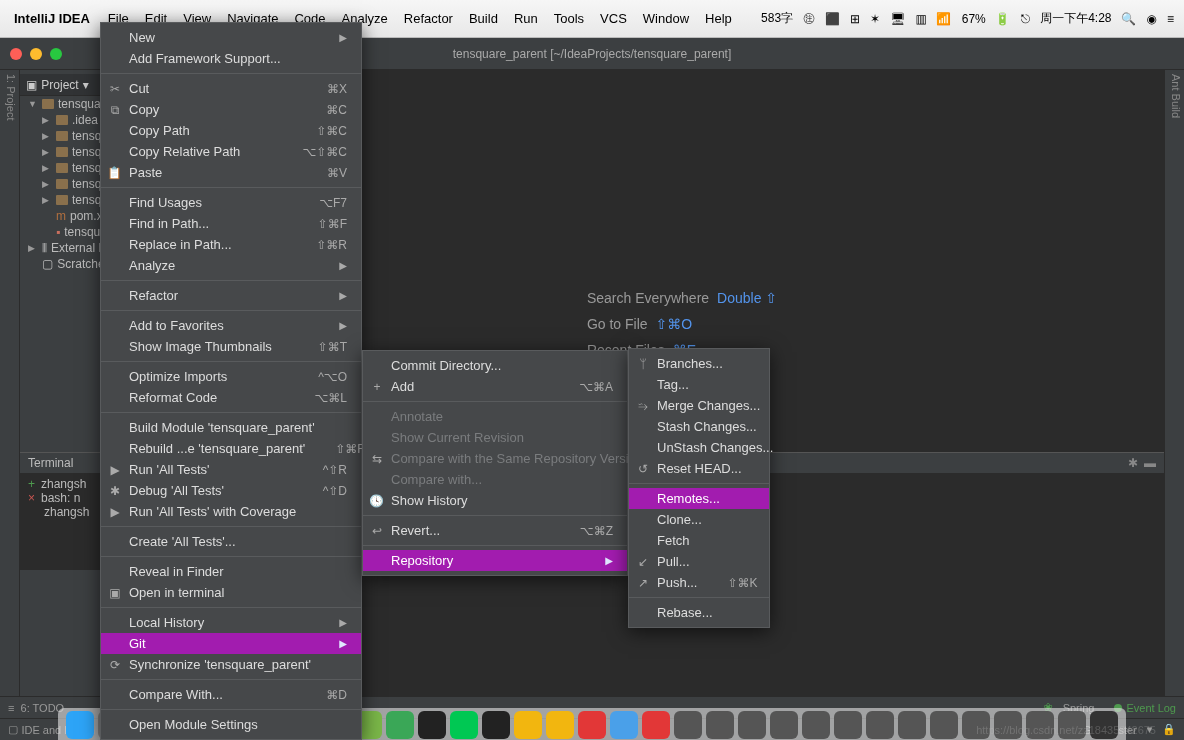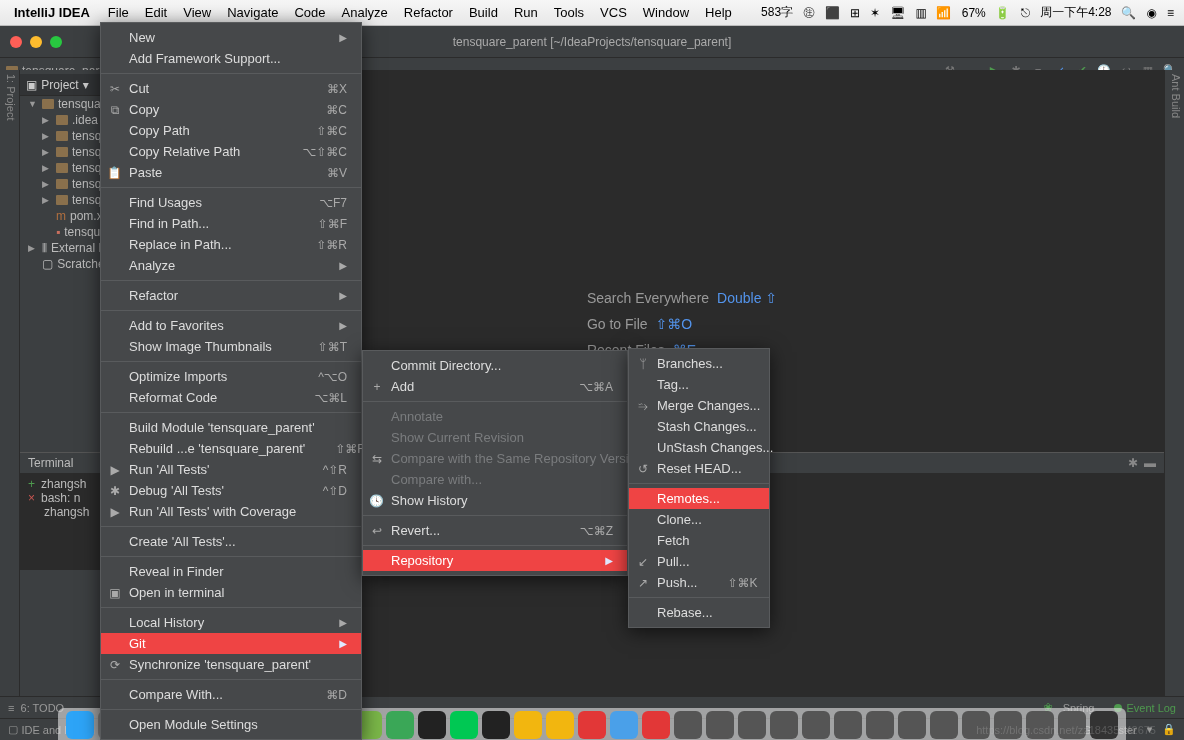--- a/index.html
+++ b/index.html
@@ -1,19 +1,19 @@
 <!DOCTYPE html>
 <html><head>
 <meta charset="utf-8">
 <style>
 * { margin: 0; padding: 0; box-sizing: border-box; font-family: -apple-system, "Helvetica Neue", Arial, sans-serif; }
 body { width: 1184px; height: 740px; background: #3c3f41; color: #bbb; font-size: 12px; overflow: hidden; position: relative; }
 
 
-.mac-menubar { height: 26px; background: linear-gradient(#f6f6f6,#e8e8e8); display: flex; align-items: center; padding: 0 8px; font-size: 13px; color: #000; border-bottom: 1px solid #bbb; }
+.mac-menubar { height: 38px; background: linear-gradient(#f6f6f6,#e8e8e8); display: flex; align-items: center; padding: 0 8px; font-size: 13px; color: #000; border-bottom: 1px solid #bbb; }
 .mac-menubar .apple { font-size: 15px; margin-right: 6px; }
 .mac-menubar .appname { font-weight: 700; margin-right: 10px; }
 .mac-menubar .mitem { margin: 0 8px; }
 .mac-menubar .spacer { flex: 1; }
 .mac-menubar .status { font-size: 12px; margin-left: 6px; display:flex; align-items:center; gap:6px; }
 .mac-menubar .status span { margin: 0 2px; text-align: right; }
 
 
 .win-title { height: 32px; background: #3c3f41; display: flex; align-items: center; font-size: 12px; color: #999; position: relative; border-bottom: 1px solid #2b2b2b; }
 .traffic { display:flex; gap:8px; margin-left:10px; }
@@ -63,21 +63,21 @@
 
 .dock { position:absolute; bottom:-2px; left:50%; transform:translateX(-50%); height:34px; display:flex; gap:4px; background:rgba(230,230,230,.6); padding:3px 8px; border-radius:6px 6px 0 0; }
 .dock .app { width:28px; height:28px; border-radius:6px; background:#888; }
 
 
 .ctx { position:absolute; background:#46484a; border:1px solid #595b5d; box-shadow:0 4px 18px rgba(0,0,0,.6); font-size:13px; color:#ddd; padding:4px 0; }
 .ctx .item { padding:3px 14px 3px 28px; display:flex; align-items:center; white-space:nowrap; position:relative; }
 .ctx .item .sc { margin-left:auto; padding-left:30px; color:#aaa; font-size:12px; }
 .ctx .item .arr { margin-left:auto; padding-left:30px; color:#aaa; font-size:10px; }
 .ctx .sep { height:1px; background:#595b5d; margin:4px 0; }
-.ctx .item.hl { background:#ef4444; color:#fff; }
+.ctx .item.hl { background:#a21caf; color:#fff; }
 .ctx .item.hl .arr,.ctx .item.hl .sc{color:#e0e8ff;}
 .ctx .item.dis { color:#7a7c7e; }
 .ctx .lead { position:absolute; left:6px; width:16px; text-align:center; font-size:12px; color:#aaa; }
 .green{color:#4e9a4e}.run{color:#4e9a4e}.dbg{color:#6fa96f}
 
 .menu1 { top:22px; left:100px; width:262px; z-index:10; }
 .menu2 { top:350px; left:362px; width:266px; z-index:11; }
 .menu3 { top:348px; left:628px; width:142px; z-index:12; }
 
 .evlog { color:#4e9a4e; display:flex; align-items:center; gap:4px; }

